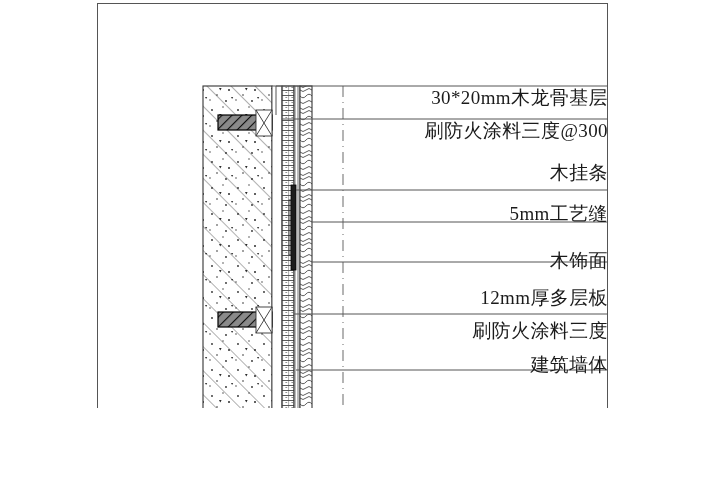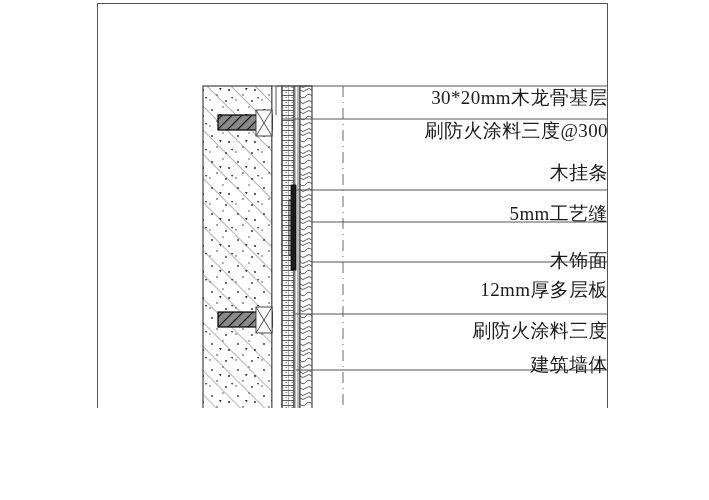--- a/index.html
+++ b/index.html
@@ -193,21 +193,21 @@
   <div class="ann r" style="right:101px; top:88px;">30*20mm木龙骨基层</div>
 
   <div class="ann r" style="right:101px; top:121px;margin-left:23px;">刷防火涂料三度@300</div>
 
   <div class="ann r" style="right:101px; top:163px;margin-left:47px;">木挂条</div>
 
   <div class="ann r" style="right:101px; top:204px;">5mm工艺缝</div>
 
   <div class="ann r" style="right:101px; top:243px;margin-top:8px;">木饰面</div>
 
-  <div class="ann r" style="right:101px; top:280px;">12mm厚多层板</div>
+  <div class="ann r" style="right:101px; top:288px;">12mm厚多层板</div>
 
   <div class="ann r" style="right:101px; top:321px;">刷防火涂料三度</div>
 
   <div class="ann r" style="right:101px; top:355px;">建筑墙体</div>
 
   <div class="bubble">
     <span>1</span>
   </div>
 
 </div>

